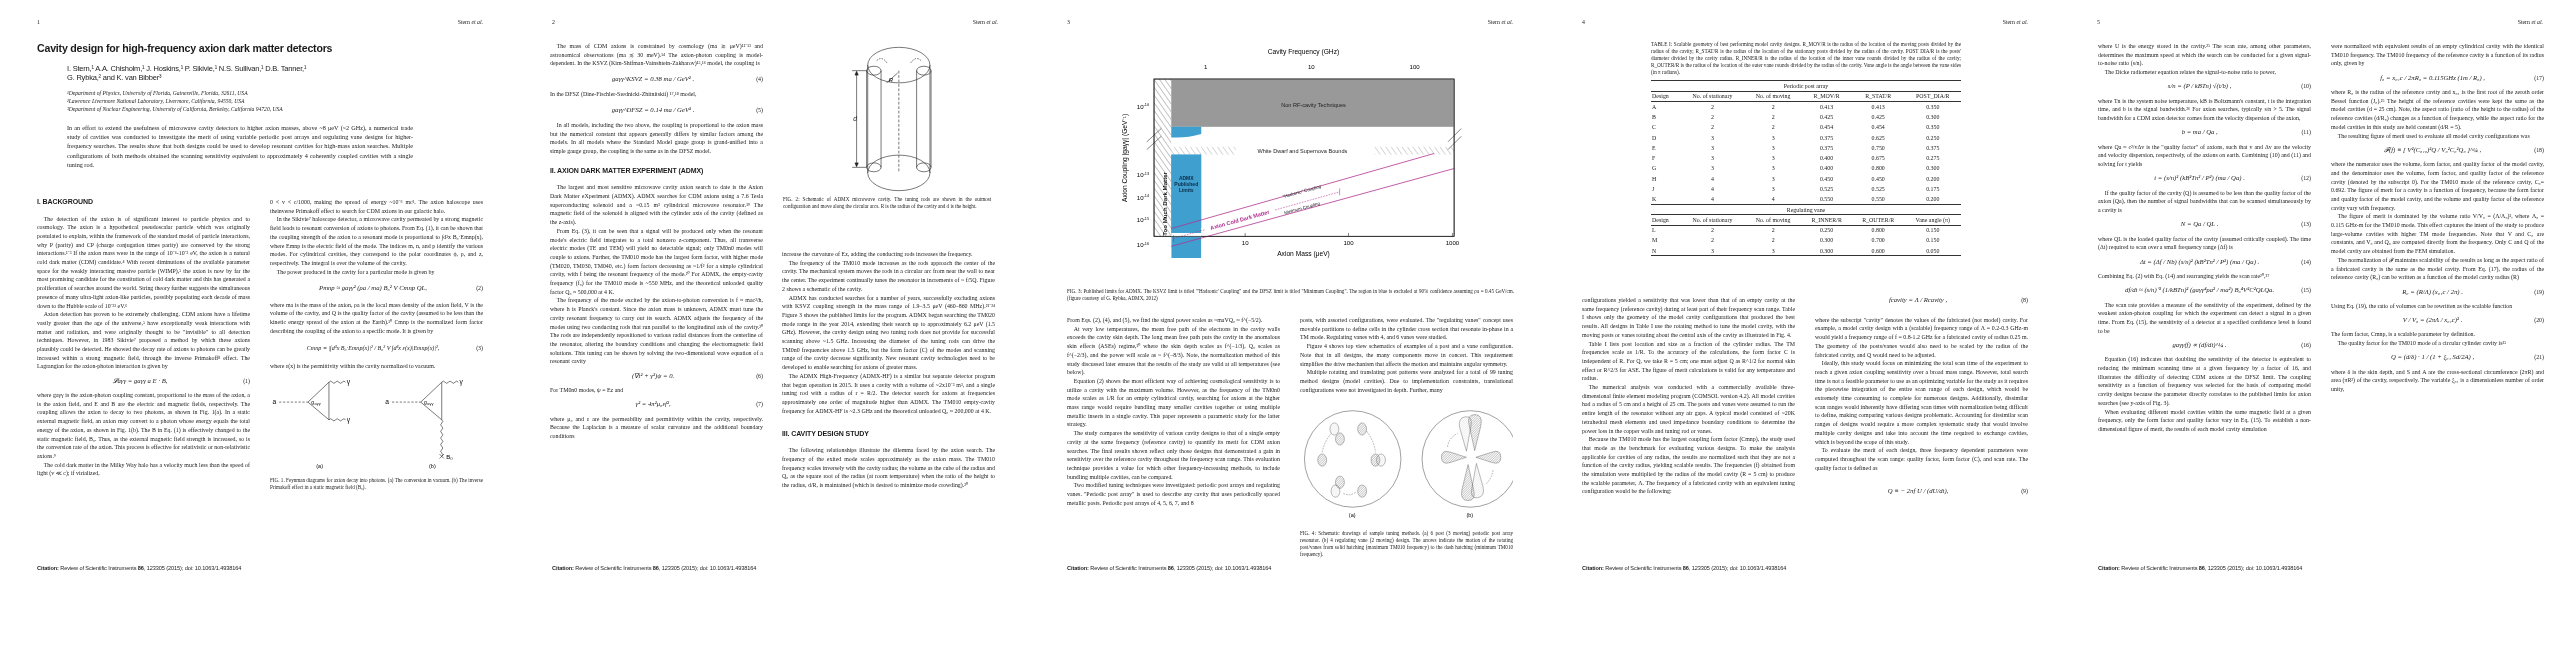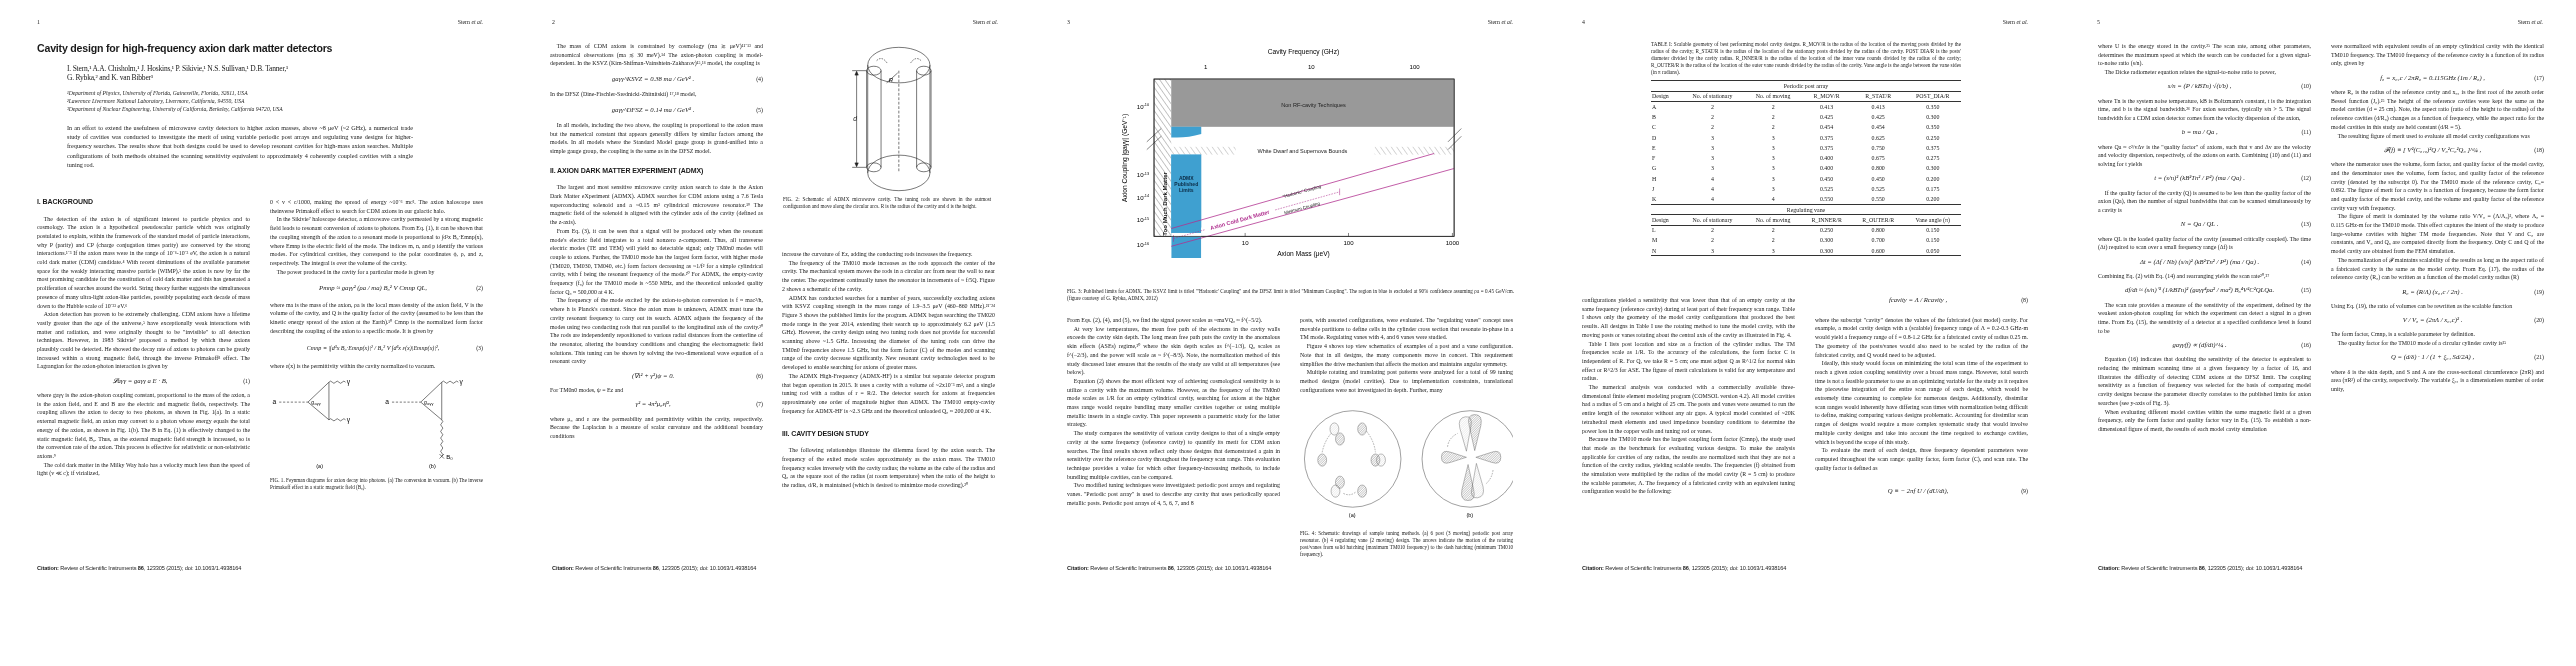--- a/index.html
+++ b/index.html
@@ -14,21 +14,21 @@
   .col p { text-indent: 6.7px; margin-bottom: 0; }
   .col p.noind { text-indent: 0; }
   h2.sec { font-family: "Liberation Sans", sans-serif; font-weight: bold; font-size: 7px; margin: 0 0 7.8px 0; letter-spacing: -0.1px; }
   .eq { display: flex; justify-content: space-between; align-items: center; margin: 5.6px 0; font-style: italic; }
   .eq .body { flex: 1; text-align: center; font-size: 6.7px; }
   .eq .num { font-style: normal; }
   .cite { position: absolute; left: 37px; bottom: 96px; font-family: "Liberation Sans", sans-serif; font-size: 5.6px; letter-spacing: -0.1px; color: #222; }
   .cite b { font-weight: bold; }
   .caption { font-size: 5.1px; line-height: 7px; text-align: justify; }
   .title { position: absolute; left: 37px; top: 42px; font-family: "Liberation Sans", sans-serif; font-weight: bold; font-size: 10.6px; letter-spacing: -0.2px; }
-  .authors { position: absolute; left: 67px; top: 64px; font-family: Liberation Serif, serif; font-size: 7.5px; line-height: 9.4px; letter-spacing: -0.2px; }
+  .authors { position: absolute; left: 67px; top: 64px; font-family: Liberation Sans, sans-serif; font-size: 7.5px; line-height: 9.4px; letter-spacing: -0.2px; }
   .affil { position: absolute; left: 67px; top: 89px; font-size: 5.6px; line-height: 8px; font-style: italic; }
   .abstract { position: absolute; left: 67px; top: 123px; width: 346px; font-size: 6.2px; line-height: 9.2px; text-align: justify; }
   table.t1 { border-collapse: collapse; width: 100%; font-size: 5.9px; }
   table.t1 td, table.t1 th { padding: 1.1px 1.1px; font-weight: normal; text-align: center; height: 10.3px; }
   table.t1 td:first-child, table.t1 th:first-child { text-align: left; }
   table.t1 tr.group th { border-top: 0.8px solid #333; border-bottom: 0.6px solid #333; }
   table.t1 tr.head th { border-bottom: 0.8px solid #333; }
   table.t1 tr.last td { border-bottom: 0.8px solid #333; }
   .chart-wrap { position: absolute; left: 39px; top: 44px; width: 439px; height: 214px; }
   svg text { font-family: "Liberation Sans", sans-serif; }

